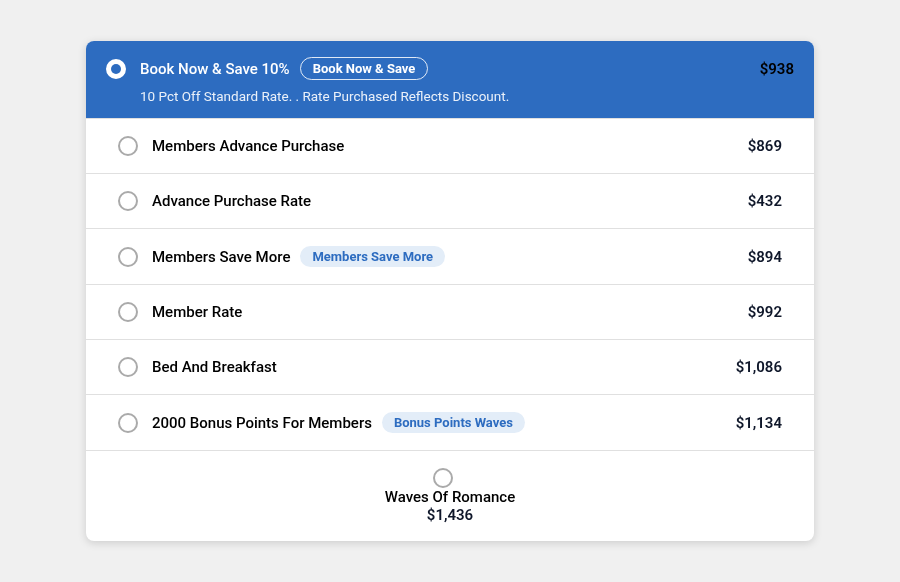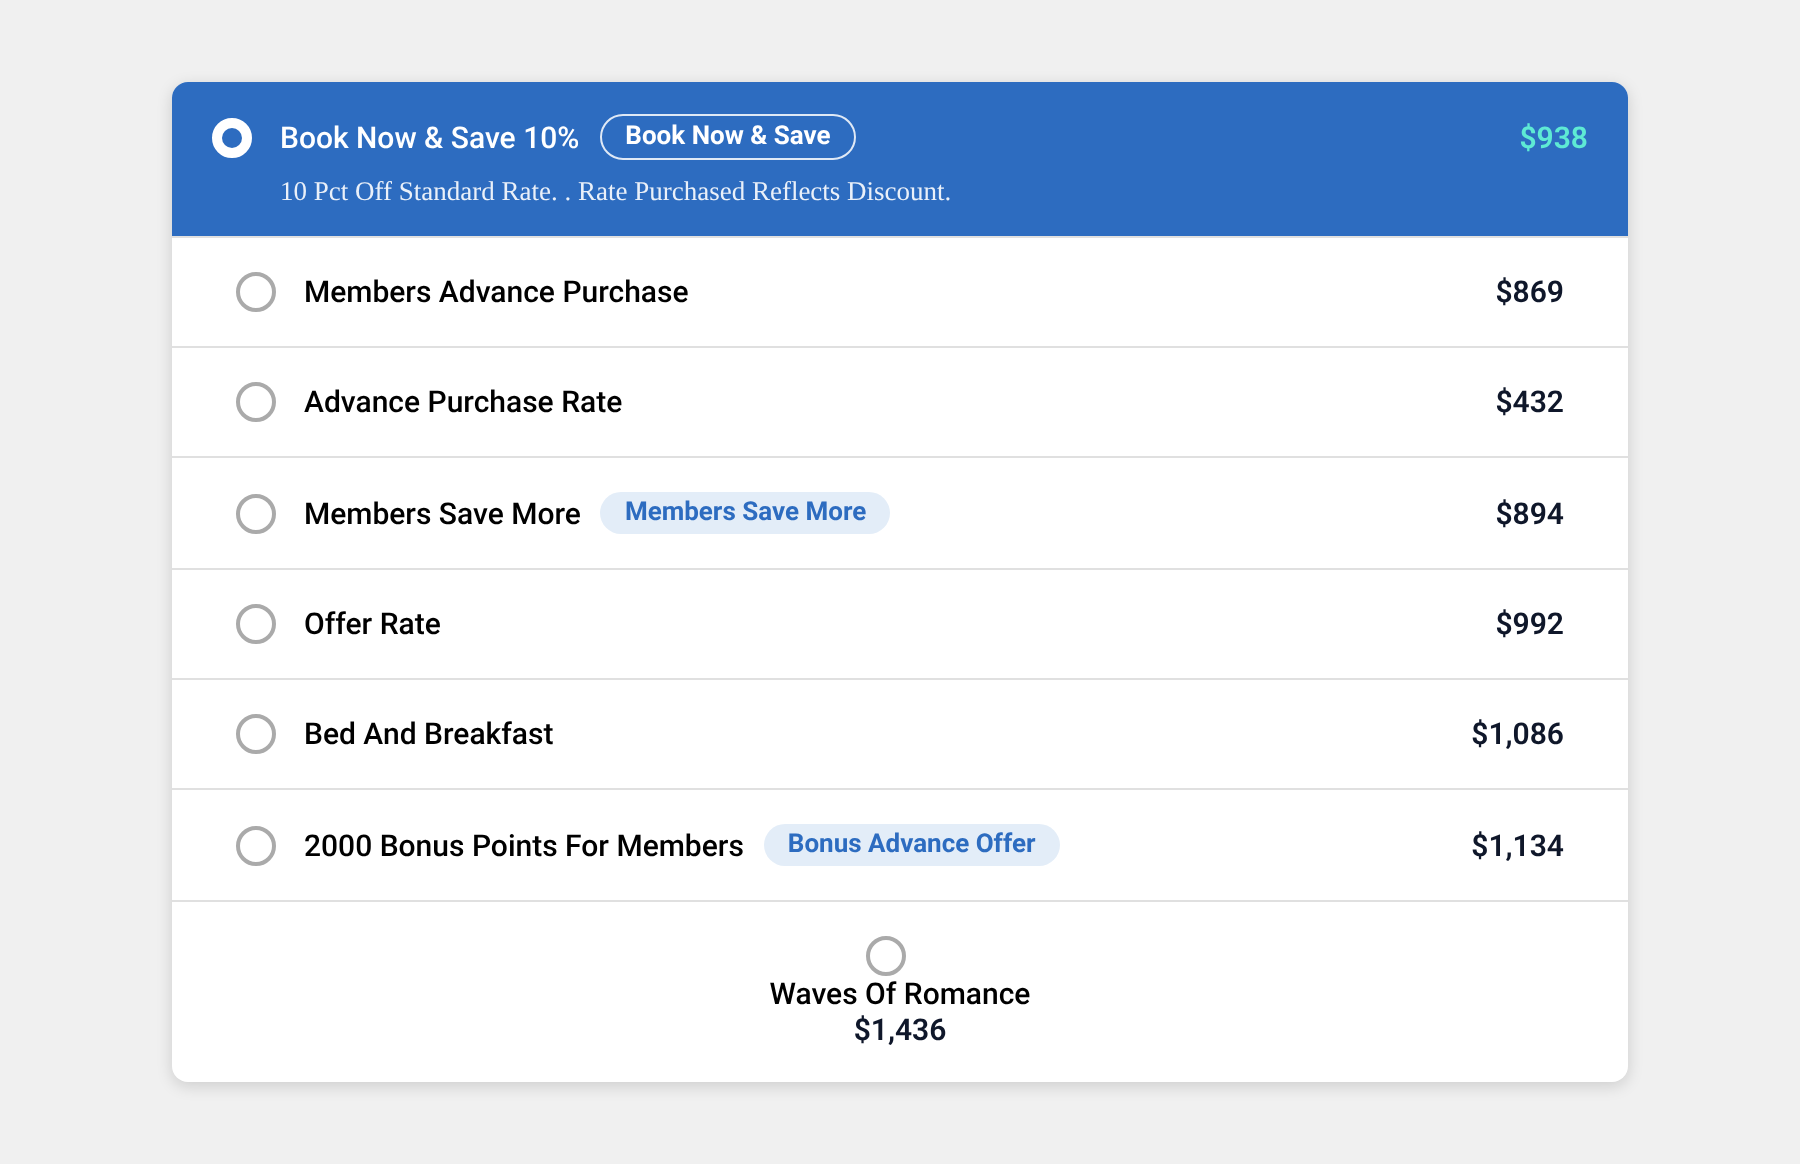--- a/index.html
+++ b/index.html
@@ -80,21 +80,21 @@
     }
     .rate-name.white {
       color: #fff;
     }
     .rate-price {
       font-size: 15px;
       font-weight: 600;
       color: #0f172a;
     }
     .rate-price.white {
-      color: #5eead4;
+      color: #000000;
     }
     .tag {
       display: inline-block;
       padding: 3px 12px;
       border-radius: 20px;
       font-size: 13px;
       font-weight: 700;
     }
     .tag.white-outline {
       border: 1.5px solid rgba(255,255,255,0.85);
@@ -104,21 +104,20 @@
     .tag.blue-light {
       background: #e3edf8;
       color: #2d6cc0;
       border: none;
     }
     .subtitle {
       font-size: 13.5px;
       color: rgba(255,255,255,0.9);
       padding-left: 34px;
       margin-top: 2px;
-      font-family: Liberation Serif, serif;
     }
     .rate-row-normal {
       display: flex;
       align-items: center;
       padding: 17px 32px;
       border-bottom: 1px solid #e0e0e0;
     }
   </style>
 </head>
 <body>
@@ -153,36 +152,36 @@
     <div class="radio-btn"></div>
     <div class="rate-name">
       <span>Members Save More</span>
       <span class="tag blue-light">Members Save More</span>
     </div>
     <div class="rate-price">$894</div>
   </div>
 
   <div class="rate-row-normal">
     <div class="radio-btn"></div>
-    <div class="rate-name">Offer Rate</div>
+    <div class="rate-name">Member Rate</div>
     <div class="rate-price">$992</div>
   </div>
 
 
   <div class="rate-row-normal">
     <div class="radio-btn"></div>
     <div class="rate-name">Bed And Breakfast</div>
     <div class="rate-price">$1,086</div>
   </div>
 
   <div class="rate-row-normal">
     <div class="radio-btn"></div>
     <div class="rate-name">
       <span>2000 Bonus Points For Members</span>
-      <span class="tag blue-light">Bonus Advance Offer</span>
+      <span class="tag blue-light">Bonus Points Waves</span>
     </div>
     <div class="rate-price">$1,134</div>
   </div>
 
   <div class="rate-row-normal" style="border-bottom:none;flex-direction:column;">
     <div class="radio-btn"></div>
     <div class="rate-name">Waves Of Romance</div>
     <div class="rate-price">$1,436</div>
   </div>
 </div>

